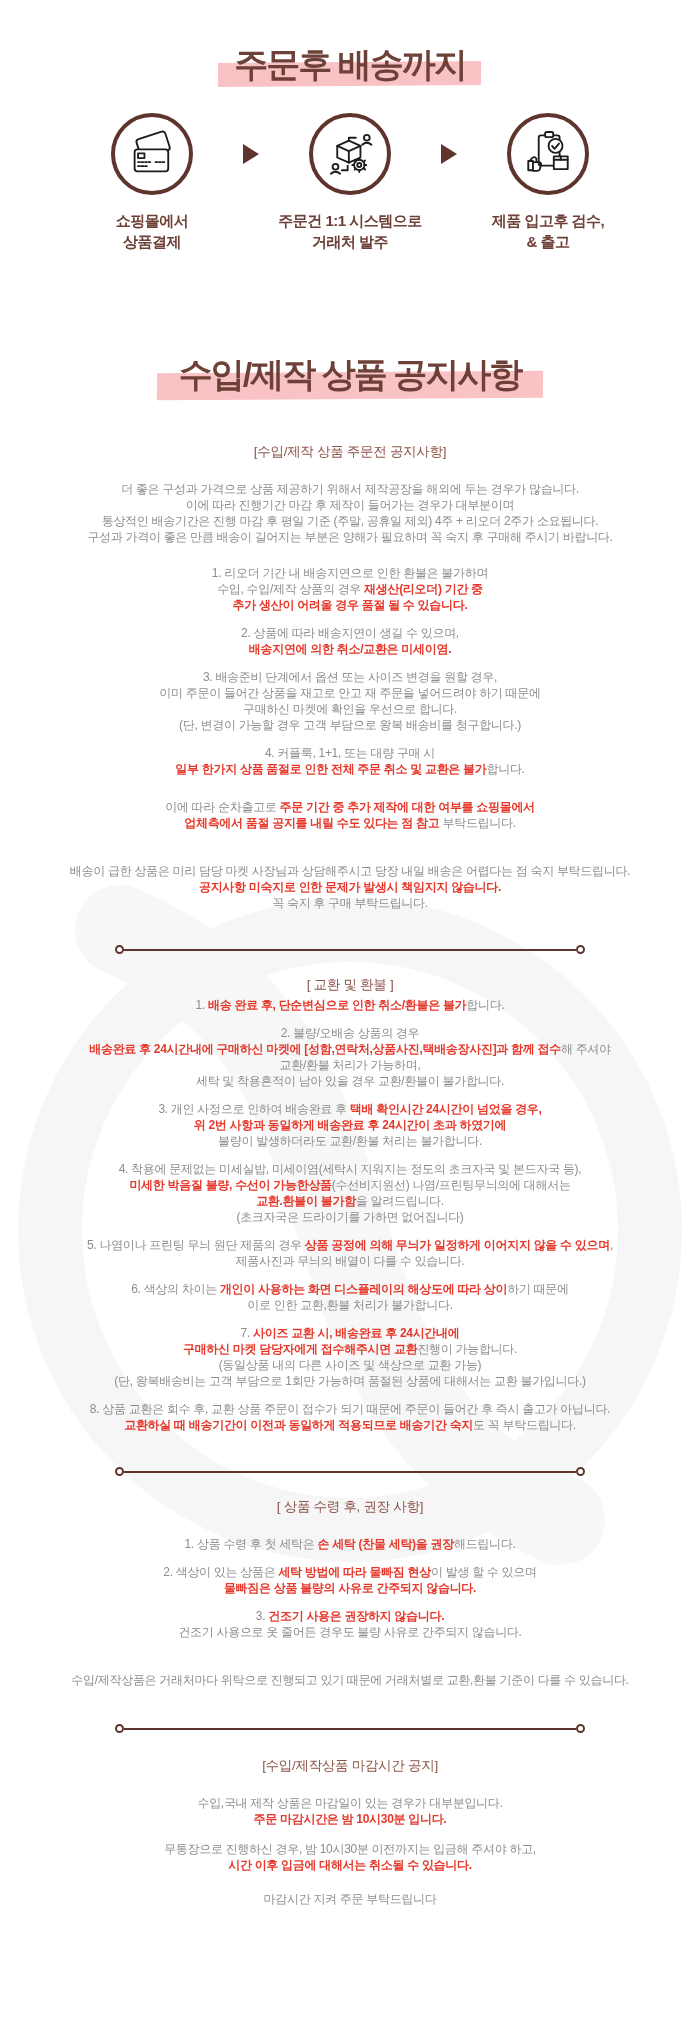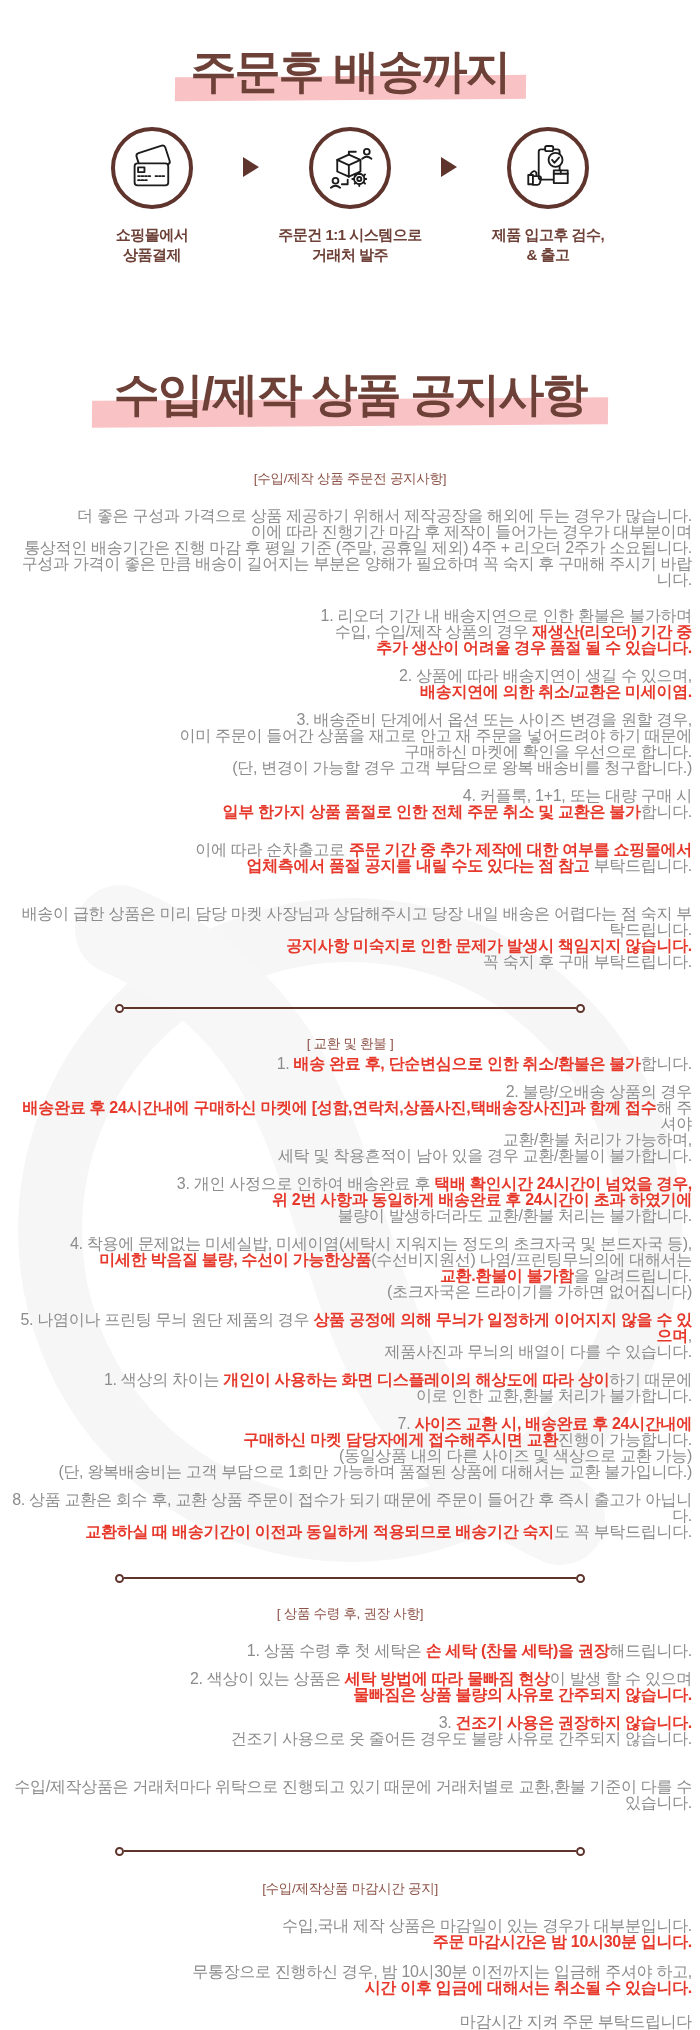--- a/index.html
+++ b/index.html
@@ -12,21 +12,21 @@
   }
   html,body{margin:0;padding:0;background:#ffffff;}
   body{font-family:"Liberation Sans","DejaVu Sans",sans-serif;}
   .page{position:relative;width:700px;height:2030px;margin:0 auto;background:#fff;overflow:hidden;}
   .wm{position:absolute;left:0;top:0;width:700px;height:2030px;pointer-events:none;}
 
   .content{position:relative;}
 
   
   .title-wrap{text-align:center;}
-  .big-title{display:inline-block;position:relative;font-size:46px;font-weight:bold;
+  .big-title{display:inline-block;position:relative;font-size:34px;font-weight:bold;
     color:var(--titlebrown);letter-spacing:-2px;line-height:1.1;text-align:center;}
   .big-title .hl-bar{position:absolute;left:-16px;right:-16px;bottom:-3px;height:24px;
     background:var(--pink);transform:skew(-1deg) rotate(-0.4deg);z-index:0;}
   .big-title .t{position:relative;z-index:1;}
 
   
   .steps{display:flex;align-items:center;justify-content:center;margin-top:30px;}
   .step{width:178px;display:flex;flex-direction:column;align-items:center;}
   .step-circle{width:82px;height:82px;border:4px solid var(--maroon);border-radius:50%;
     display:flex;align-items:center;justify-content:center;background:#fff;box-sizing:border-box;}
@@ -36,21 +36,21 @@
   .arrow{width:0;height:0;border-left:16px solid var(--maroon);border-top:10px solid transparent;
     border-bottom:10px solid transparent;margin:0 2px 58px 2px;}
 
   .title2-wrap{margin-top:104px;}
   .title2-wrap .hl-bar{height:27px;bottom:-6px;left:-22px;right:-22px;}
 
   
   .notice{width:684px;margin:50px auto 0 auto;text-align:center;}
   .sec-heading{font-size:13.5px;font-weight:normal;color:var(--headbrown);letter-spacing:-0.3px;}
   .tblock{}
-  .line{font-size:16px;line-height:16px;color:var(--gray);letter-spacing:-0.3px;text-align:right;}
+  .line{font-size:12px;line-height:16px;color:var(--gray);letter-spacing:-0.3px;}
   .seg-r{color:var(--red);font-weight:bold;}
 
   .divider{display:flex;align-items:center;width:470px;margin:0 auto;}
   .ddot{width:9px;height:9px;border:2.5px solid var(--maroon);border-radius:50%;
     background:#fff;box-sizing:border-box;flex:0 0 auto;}
   .dline{flex:1;height:2.5px;background:var(--maroon);}
 
   .icon-stroke{fill:none;stroke:#1c1c1c;stroke-width:3.2;stroke-linecap:round;stroke-linejoin:round;}
 </style>
 </head>
@@ -215,21 +215,21 @@
           <div class="line"><span>4. 착용에 문제없는 미세실밥, 미세이염(세탁시 지워지는 정도의 초크자국 및 본드자국 등),</span></div>
           <div class="line"><span class="seg-r">미세한 박음질 불량, 수선이 가능한상품</span><span>(수선비지원선) 나염/프린팅무늬의에 대해서는</span></div>
           <div class="line"><span class="seg-r">교환.환불이 불가함</span><span>을 알려드립니다.</span></div>
           <div class="line"><span>(초크자국은 드라이기를 가하면 없어집니다)</span></div>
         </div>
         <div class="tblock" style="margin-top: 12px;">
           <div class="line"><span>5. 나염이나 프린팅 무늬 원단 제품의 경우 </span><span class="seg-r">상품 공정에 의해 무늬가 일정하게 이어지지 않을 수 있으며</span><span>,</span></div>
           <div class="line"><span>제품사진과 무늬의 배열이 다를 수 있습니다.</span></div>
         </div>
         <div class="tblock" style="margin-top: 12px;">
-          <div class="line"><span>1. 색상의 차이는 </span><span class="seg-r">개인이 사용하는 화면 디스플레이의 해상도에 따라 상이</span><span>하기 때문에</span></div>
+          <div class="line"><span>6. 색상의 차이는 </span><span class="seg-r">개인이 사용하는 화면 디스플레이의 해상도에 따라 상이</span><span>하기 때문에</span></div>
           <div class="line"><span>이로 인한 교환,환불 처리가 불가합니다.</span></div>
         </div>
         <div class="tblock" style="margin-top: 12px;">
           <div class="line"><span>7. </span><span class="seg-r">사이즈 교환 시, 배송완료 후 24시간내에</span></div>
           <div class="line"><span class="seg-r">구매하신 마켓 담당자에게 접수해주시면 교환</span><span>진행이 가능합니다.</span></div>
           <div class="line"><span>(동일상품 내의 다른 사이즈 및 색상으로 교환 가능)</span></div>
           <div class="line"><span>(단, 왕복배송비는 고객 부담으로 1회만 가능하며 품절된 상품에 대해서는 교환 불가입니다.)</span></div>
         </div>
         <div class="tblock" style="margin-top: 12px;">
           <div class="line"><span>8. 상품 교환은 회수 후, 교환 상품 주문이 접수가 되기 때문에 주문이 들어간 후 즉시 출고가 아닙니다.</span></div>

